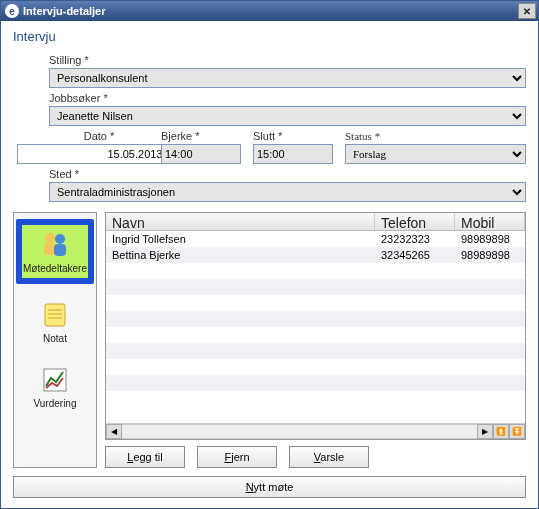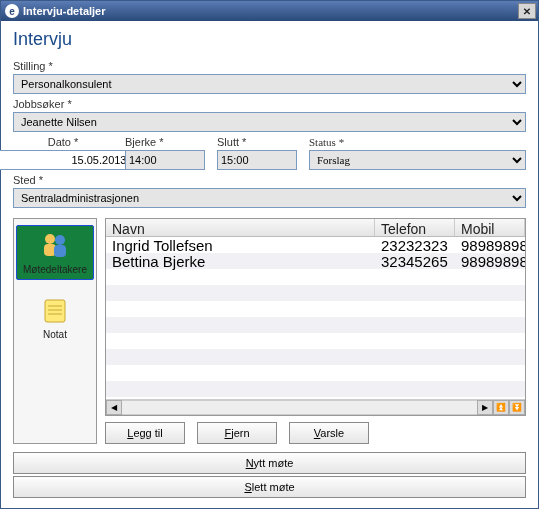--- a/index.html
+++ b/index.html
@@ -50,24 +50,25 @@
     display: flex;
     align-items: center;
     justify-content: center;
     font-size: 10px;
     color: #222;
     cursor: pointer;
   }
   .subtitle {
     padding: 8px 12px 4px 12px;
     color: #1a4a8a;
-    font-size: 18px;
+    font-size: 13px;
   }
   .form-area {
     padding: 2px 12px 6px 12px;
+    margin-left: 36px;
   }
   .form-label {
     color: #333;
     font-size: 11px;
     margin: 4px 0 2px 0;
   }
   select, input.textfield {
     width: 100%;
     height: 20px;
     border: 1px solid #7a9ac0;
@@ -129,22 +130,22 @@
     display: flex;
     flex-direction: column;
     align-items: center;
     gap: 2px;
     width: 100%;
     padding: 4px 0;
     cursor: pointer;
     border: 1px solid transparent;
   }
   .side-item.selected {
-    background: #15803d;
-    border: 1px solid #1d4ed8;
+    background: #bef264;
+    border: 6px solid #1d4ed8;
     border-radius: 2px;
   }
   .side-item .lbl {
     font-size: 10px;
     color: #222;
     text-align: center;
   }
   .icon-box { width: 32px; height: 32px; display:flex; align-items:center; justify-content:center; }
   .main-pane {
     flex: 1;
@@ -180,21 +181,21 @@
     overflow: hidden;
     position: relative;
     background: #fff;
   }
   .grid-row {
     display: flex;
     height: 16px;
     align-items: center;
   }
   .grid-row .gc {
-    font-size: 15px;
+    font-size: 11px;
     padding: 0 6px;
     white-space: nowrap;
   }
   .striped .grid-row:nth-child(odd) { background: #fff; }
   .striped .grid-row:nth-child(even) { background: #f0f0f5; }
   .grid-scroll {
     height: 16px;
     border-top: 1px solid #ccc;
     background: #eee;
     display: flex;
@@ -309,20 +310,30 @@
       <div class="side-item">
         <div class="icon-box">
           <svg width="28" height="28" viewBox="0 0 28 28">
             <rect x="4" y="3" width="20" height="22" rx="2" fill="#ffe97a" stroke="#c8a830"></rect>
             <line x1="7" y1="9" x2="21" y2="9" stroke="#c8a830"></line>
             <line x1="7" y1="13" x2="21" y2="13" stroke="#c8a830"></line>
             <line x1="7" y1="17" x2="21" y2="17" stroke="#c8a830"></line>
           </svg>
         </div>
         <div class="lbl">Notat</div>
+      </div>
+      <div class="side-item">
+        <div class="icon-box">
+          <svg width="28" height="28" viewBox="0 0 28 28">
+            <rect x="3" y="3" width="22" height="22" fill="#fff" stroke="#888"></rect>
+            <polyline points="5,20 10,12 15,16 22,6" fill="none" stroke="#2a7a2a" stroke-width="2"></polyline>
+            <polyline points="5,22 11,17 16,20 22,12" fill="none" stroke="#b04040" stroke-width="2"></polyline>
+          </svg>
+        </div>
+        <div class="lbl">Vurdering</div>
       </div>
     </div>
 
     <div class="main-pane">
       <div class="grid-wrap">
         <div class="grid-head">
           <div class="gh col-name">Navn</div>
           <div class="gh col-tel">Telefon jobb</div>
           <div class="gh col-mob">Mobil</div>
         </div>
@@ -366,16 +377,15 @@
       <div class="action-row">
         <button class="win"><span class="underline-accesskey">L</span><span>egg til</span></button>
         <button class="win"><span class="underline-accesskey">F</span><span>jern</span></button>
         <button class="win"><span class="underline-accesskey">V</span><span>arsle</span></button>
       </div>
     </div>
   </div>
 
   <div class="bottom-btns">
     <button class="win"><span class="underline-accesskey">N</span><span>ytt møte</span></button>
-    <button class="win"><span class="underline-accesskey">S</span><span>lett møte</span></button>
   </div>
 
 </div>
 
 </body></html>

